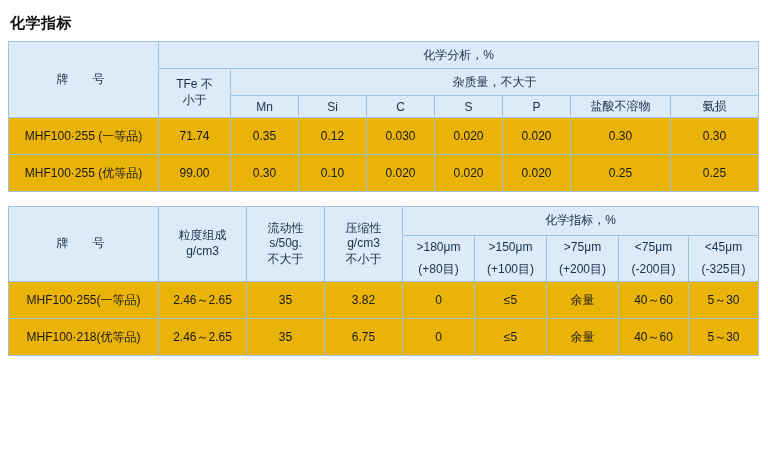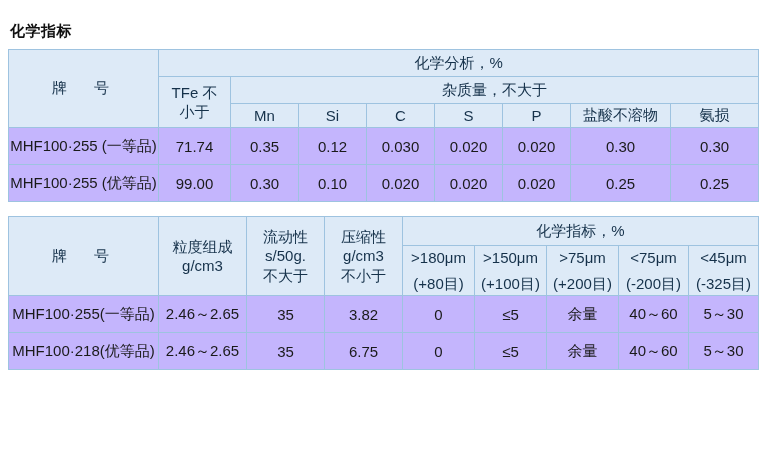--- a/index.html
+++ b/index.html
@@ -13,51 +13,51 @@
     font-family: "Liberation Sans", sans-serif;
     font-size: 12px;
     color: #1a1a1a;
     overflow: hidden;
   }
   .page {
     width: 768px;
     height: 454px;
     position: relative;
     box-sizing: border-box;
-    padding: 20px 8px 0 8px;
+    padding: 12px 8px 0 8px;
   }
   h2.section-title {
     font-size: 15px;
     font-weight: bold;
     color: #111111;
     margin: 2px 0 8px 2px;
     letter-spacing: 0.5px;
   }
   table.data-table {
     border-collapse: collapse;
     width: 750px;
     table-layout: fixed;
     background: #ffffff;
   }
   table.data-table th,
   table.data-table td {
     border: 1px solid #9ec3e0;
     text-align: center;
     vertical-align: middle;
     font-weight: normal;
-    font-size: 15px;
+    font-size: 12px;
     color: #1a1a1a;
     padding: 2px 1px;
   }
   table.data-table thead th {
     background: #ddeaf7;
     color: #15314a;
   }
   table.data-table tbody td {
-    background: #c4b5fd;
+    background: #eab308;
     height: 32px;
   }
   .brand-cell {
     font-size: 11.5px;
   }
   .hdr-brand {
     letter-spacing: 6px;
   }
   .multiline {
     line-height: 1.25;

